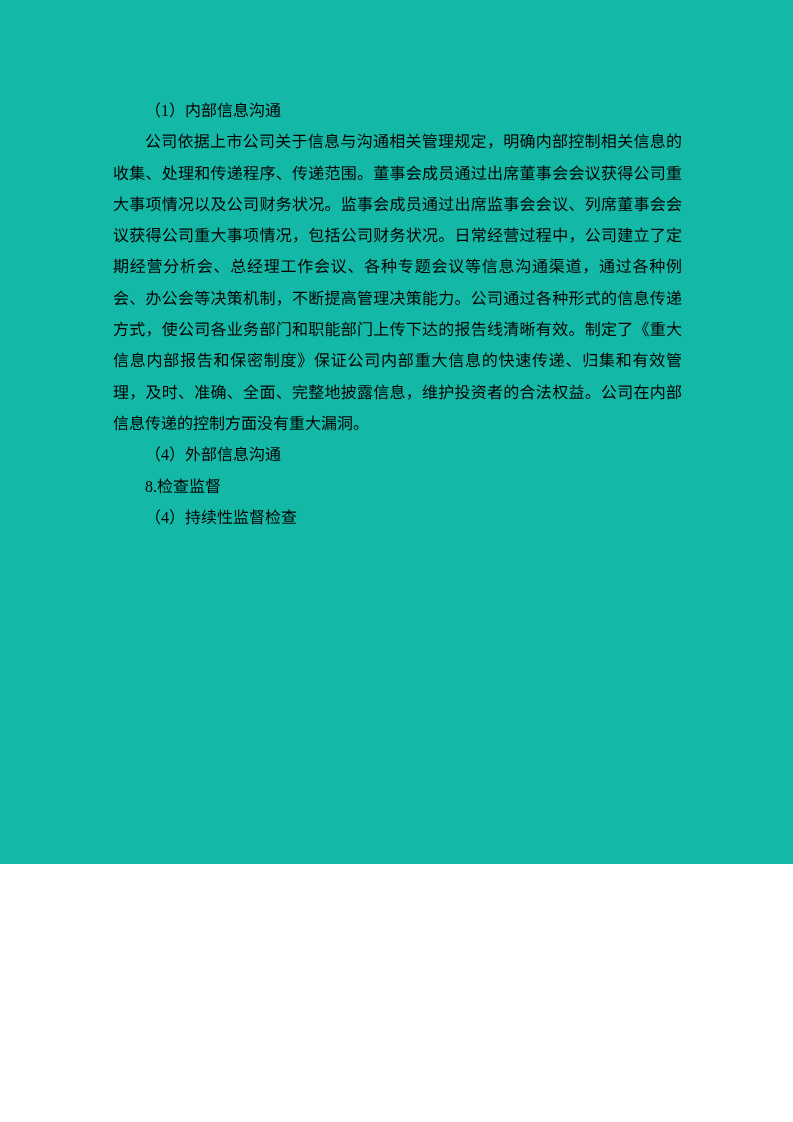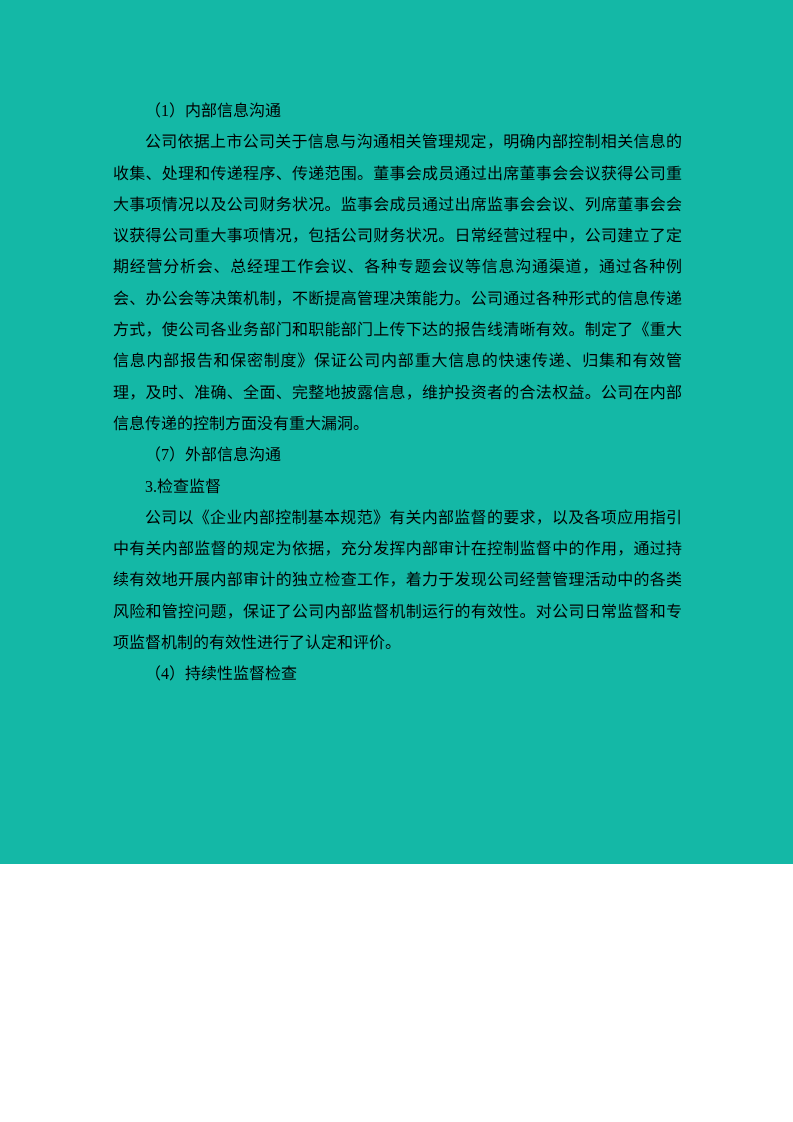--- a/index.html
+++ b/index.html
@@ -31,18 +31,17 @@
     line-break: strict;
   }
 </style>
 </head>
 <body>
 
 <div class="page">
   <main class="doc">
     <p>（1）内部信息沟通</p>
     <p>公司依据上市公司关于信息与沟通相关管理规定，明确内部控制相关信息的收集、处理和传递程序、传递范围。董事会成员通过出席董事会会议获得公司重大事项情况以及公司财务状况。监事会成员通过出席监事会会议、列席董事会会议获得公司重大事项情况，包括公司财务状况。日常经营过程中，公司建立了定期经营分析会、总经理工作会议、各种专题会议等信息沟通渠道，通过各种例会、办公会等决策机制，不断提高管理决策能力。公司通过各种形式的信息传递方式，使公司各业务部门和职能部门上传下达的报告线清晰有效。制定了《重大信息内部报告和保密制度》保证公司内部重大信息的快速传递、归集和有效管理，及时、准确、全面、完整地披露信息，维护投资者的合法权益。公司在内部信息传递的控制方面没有重大漏洞。</p>
-    <p>（7）外部信息沟通</p>
-    <p>3.检查监督</p>
-    <p>公司以《企业内部控制基本规范》有关内部监督的要求，以及各项应用指引中有关内部监督的规定为依据，充分发挥内部审计在控制监督中的作用，通过持续有效地开展内部审计的独立检查工作，着力于发现公司经营管理活动中的各类风险和管控问题，保证了公司内部监督机制运行的有效性。对公司日常监督和专项监督机制的有效性进行了认定和评价。</p>
+    <p>（4）外部信息沟通</p>
+    <p>8.检查监督</p>
     <p>（4）持续性监督检查</p>
   </main>
 </div>
 
 </body></html>

